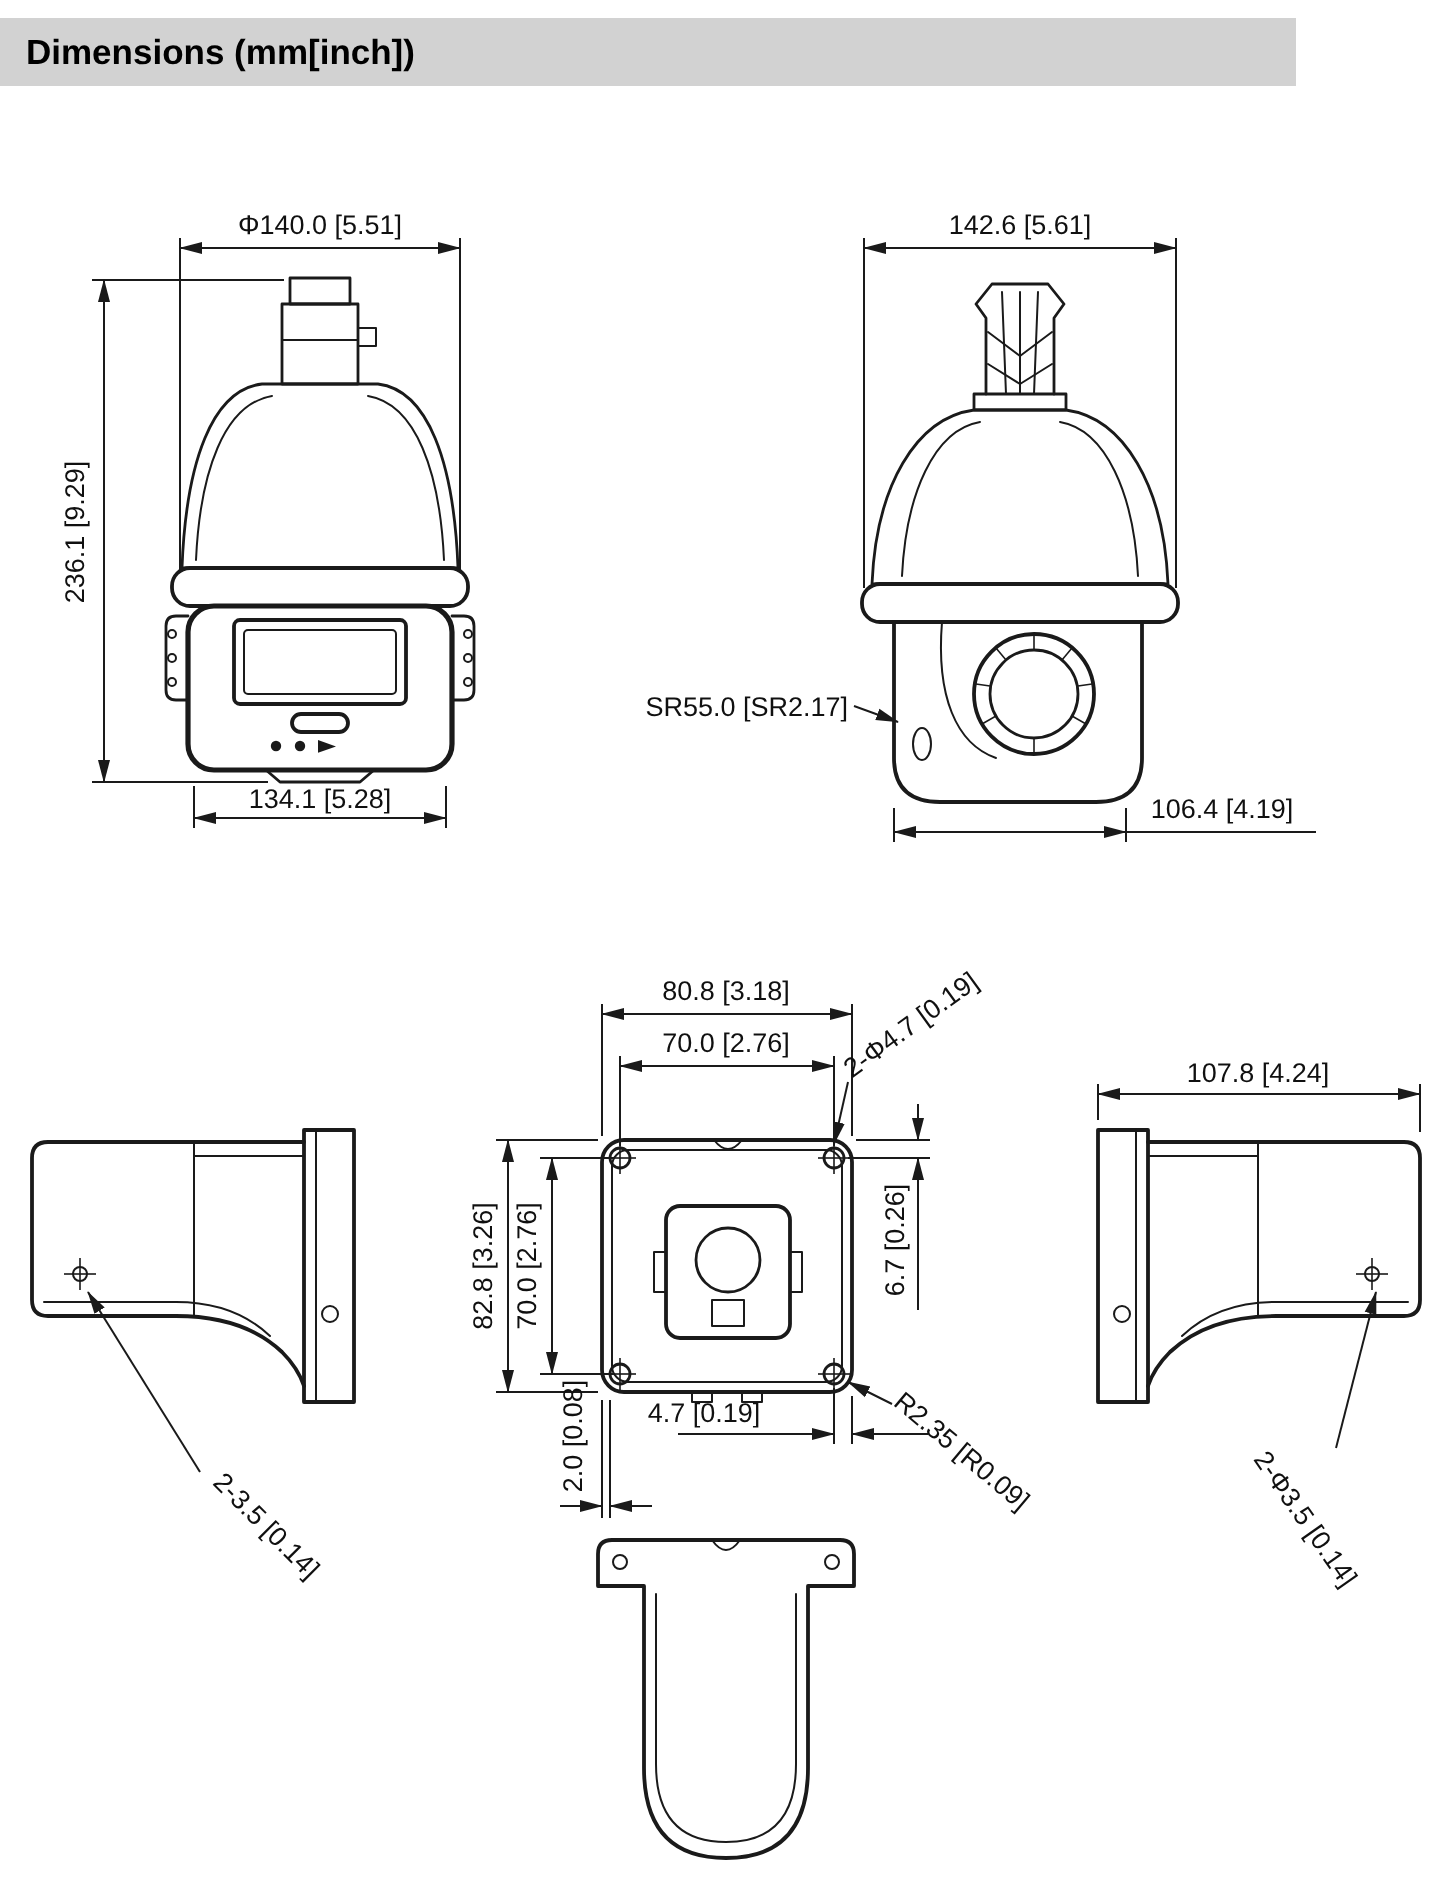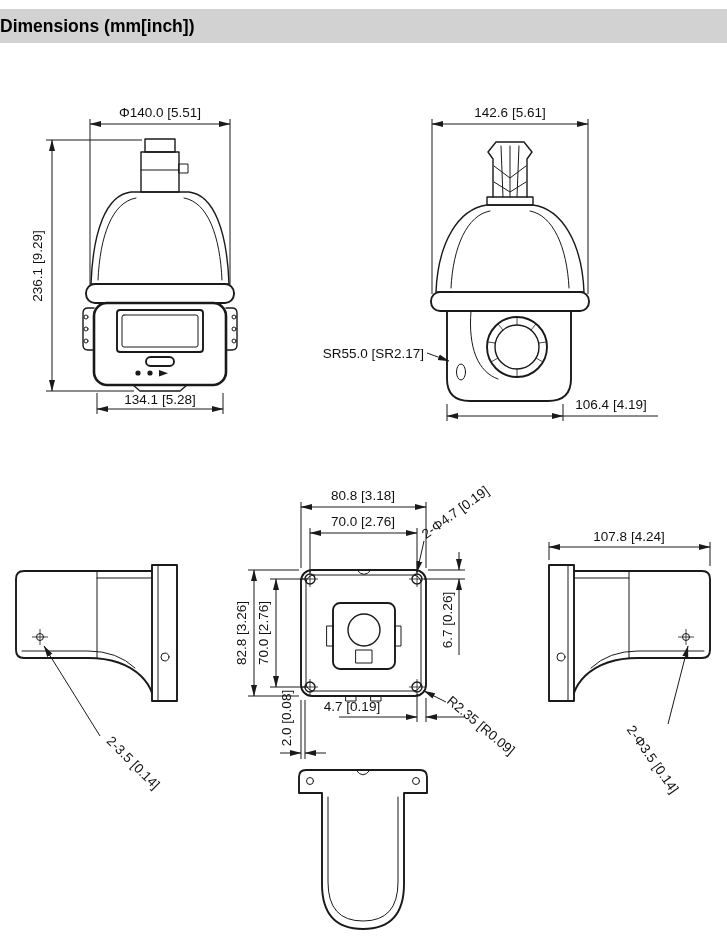--- a/index.html
+++ b/index.html
@@ -1,19 +1,19 @@
 <!DOCTYPE html>
 <html><head>
 <meta charset="utf-8">
 <style>
   html,body{margin:0;padding:0;background:#ffffff;}
   .page{position:relative;width:727px;height:947px;background:#fff;
         font-family:"Liberation Sans",sans-serif;overflow:hidden;}
-  .header{position:absolute;top:9px;left:0;width:727px;height:34px;background:#d2d2d2;
-          display:flex;align-items:center;box-sizing:border-box;
+  .header{position:absolute;top:9px;left:0;width:648px;height:34px;background:#d2d2d2;
+          display:flex;align-items:center;box-sizing:border-box;padding-left:13px;
           font-size:17.5px;font-weight:700;color:#000;}
   svg.drawing{position:absolute;top:0;left:0;}
   .ln{stroke:#1a1a1a;fill:none;stroke-width:1.4;stroke-linejoin:round;stroke-linecap:round;}
   .thick{stroke-width:2.6;}
   .med{stroke-width:1.9;}
   .thin{stroke-width:1;}
   .xs{stroke:#1a1a1a;stroke-width:0.8;fill:none;}
   .dim{stroke:#1a1a1a;stroke-width:1;fill:none;}
   .dimtxt{font-family:"Liberation Sans",sans-serif;font-size:13.5px;fill:#101010;}
 </style>

